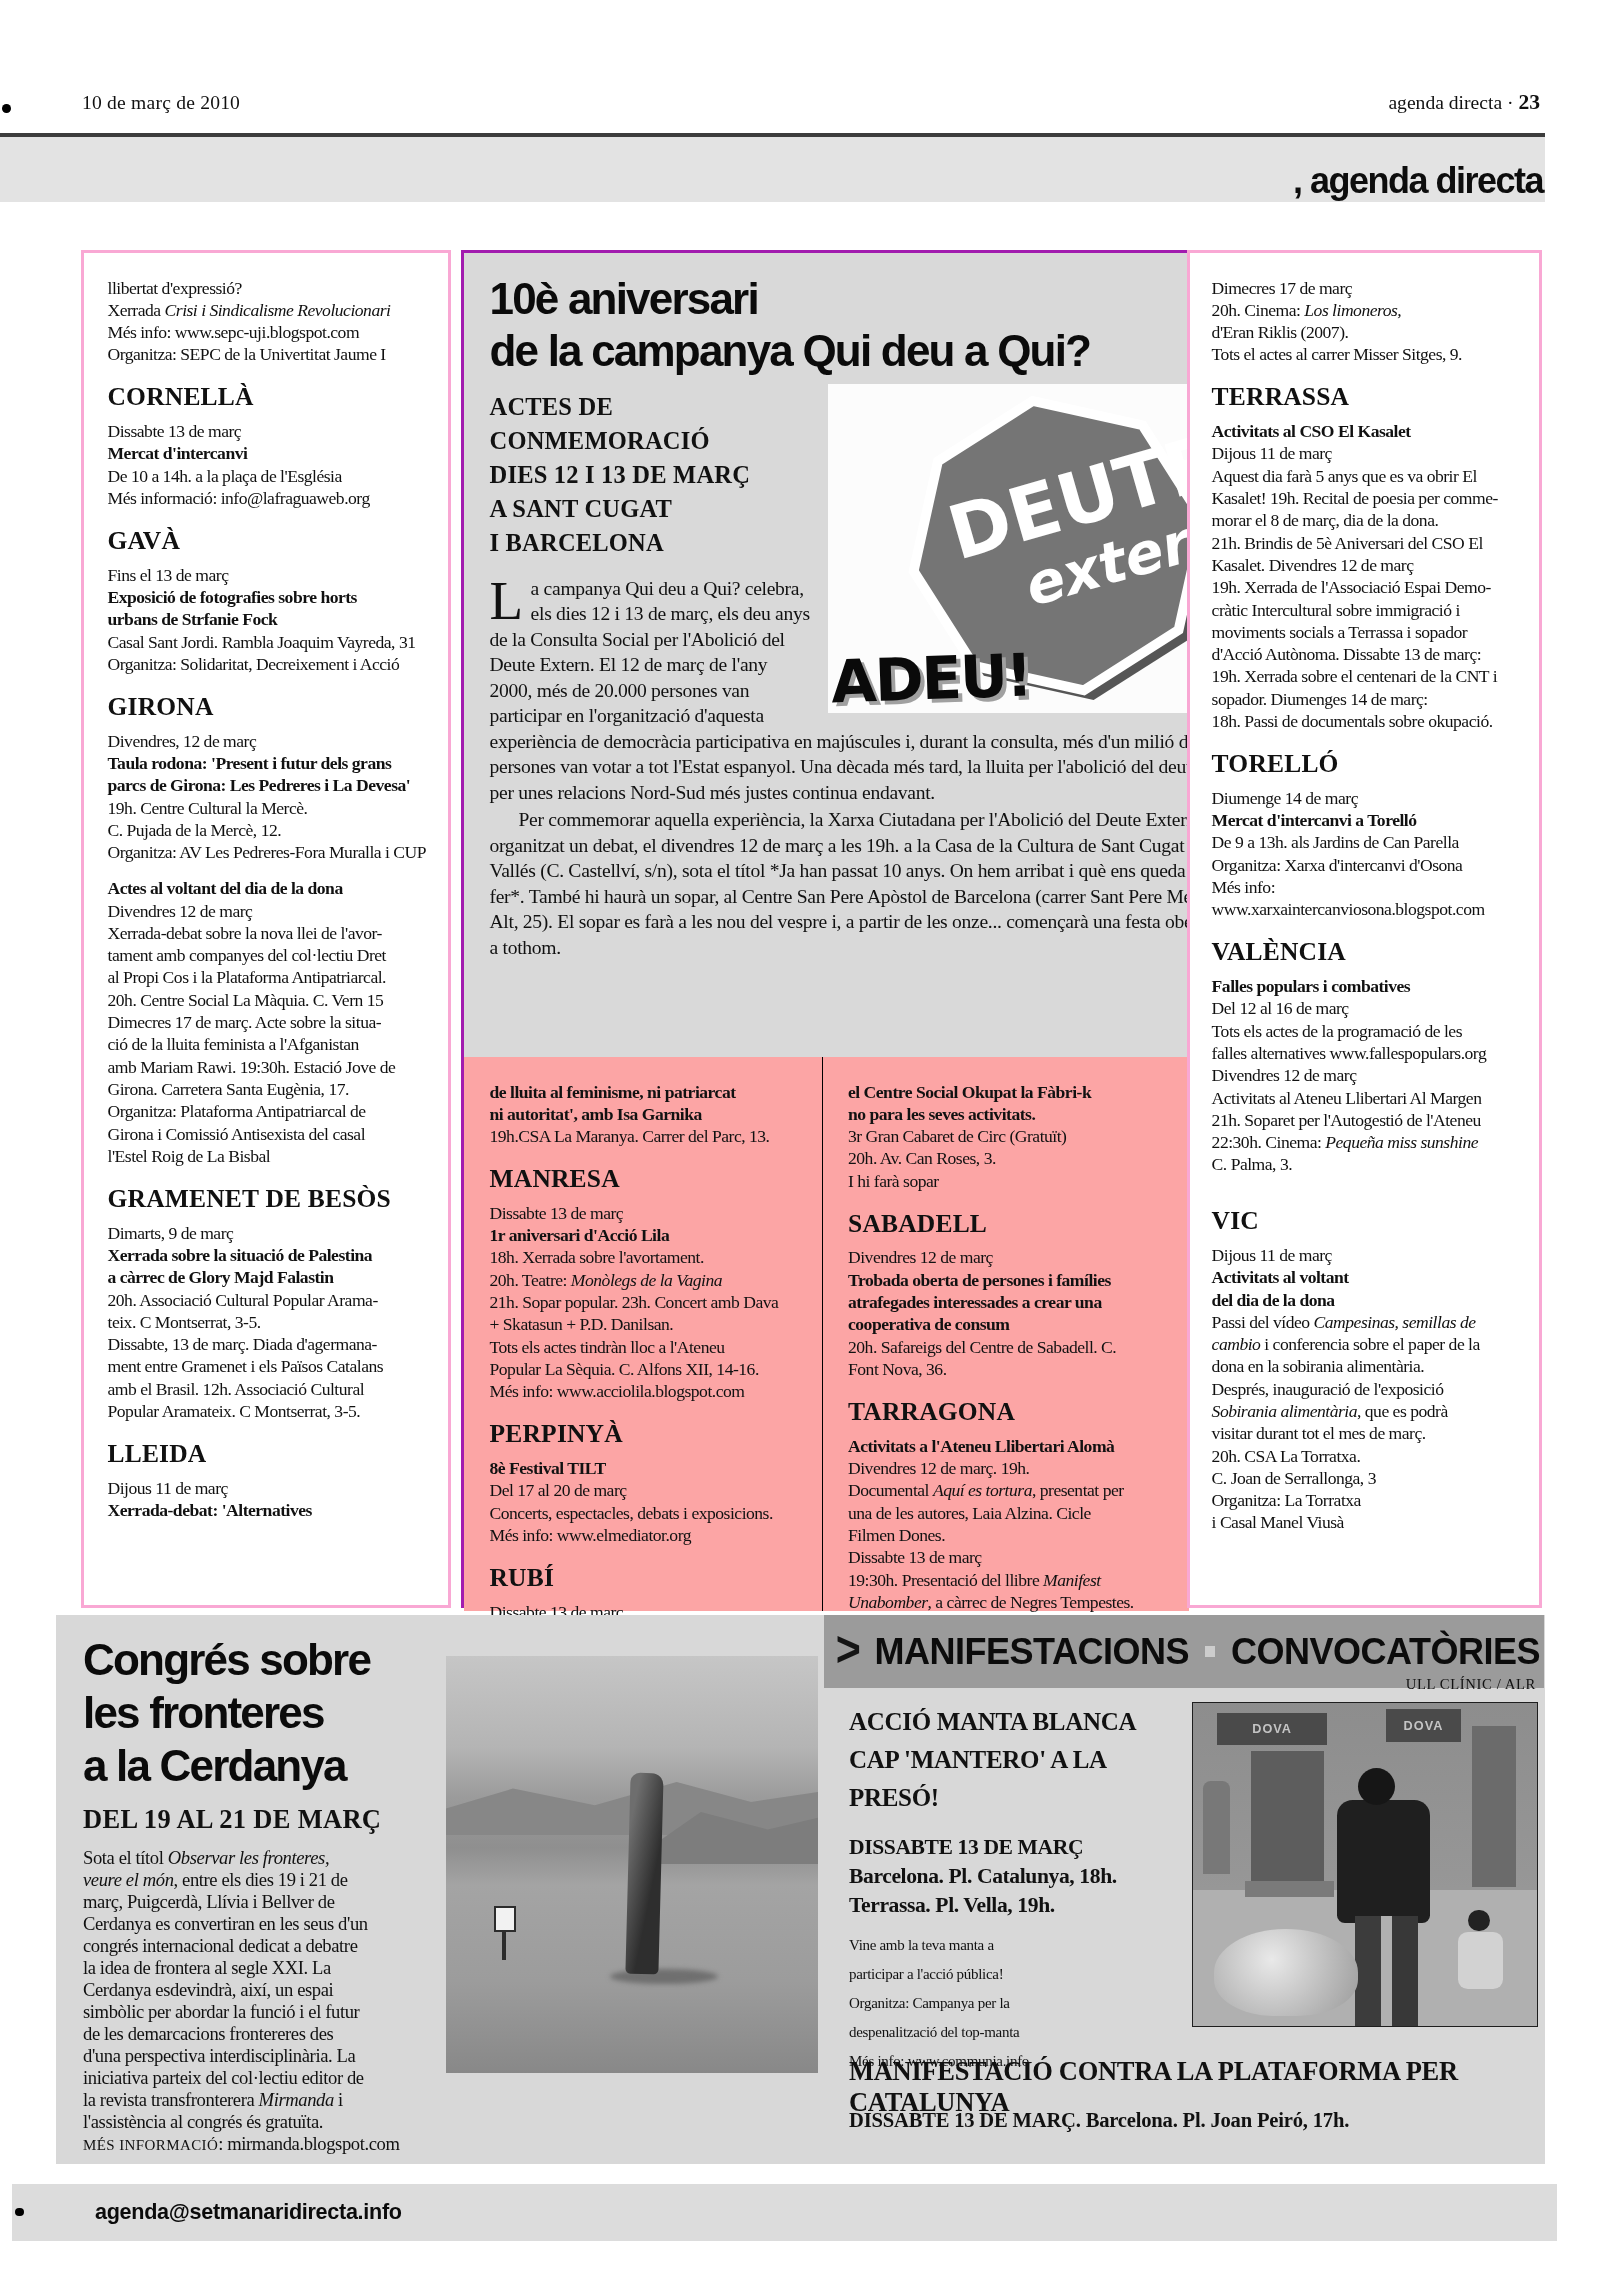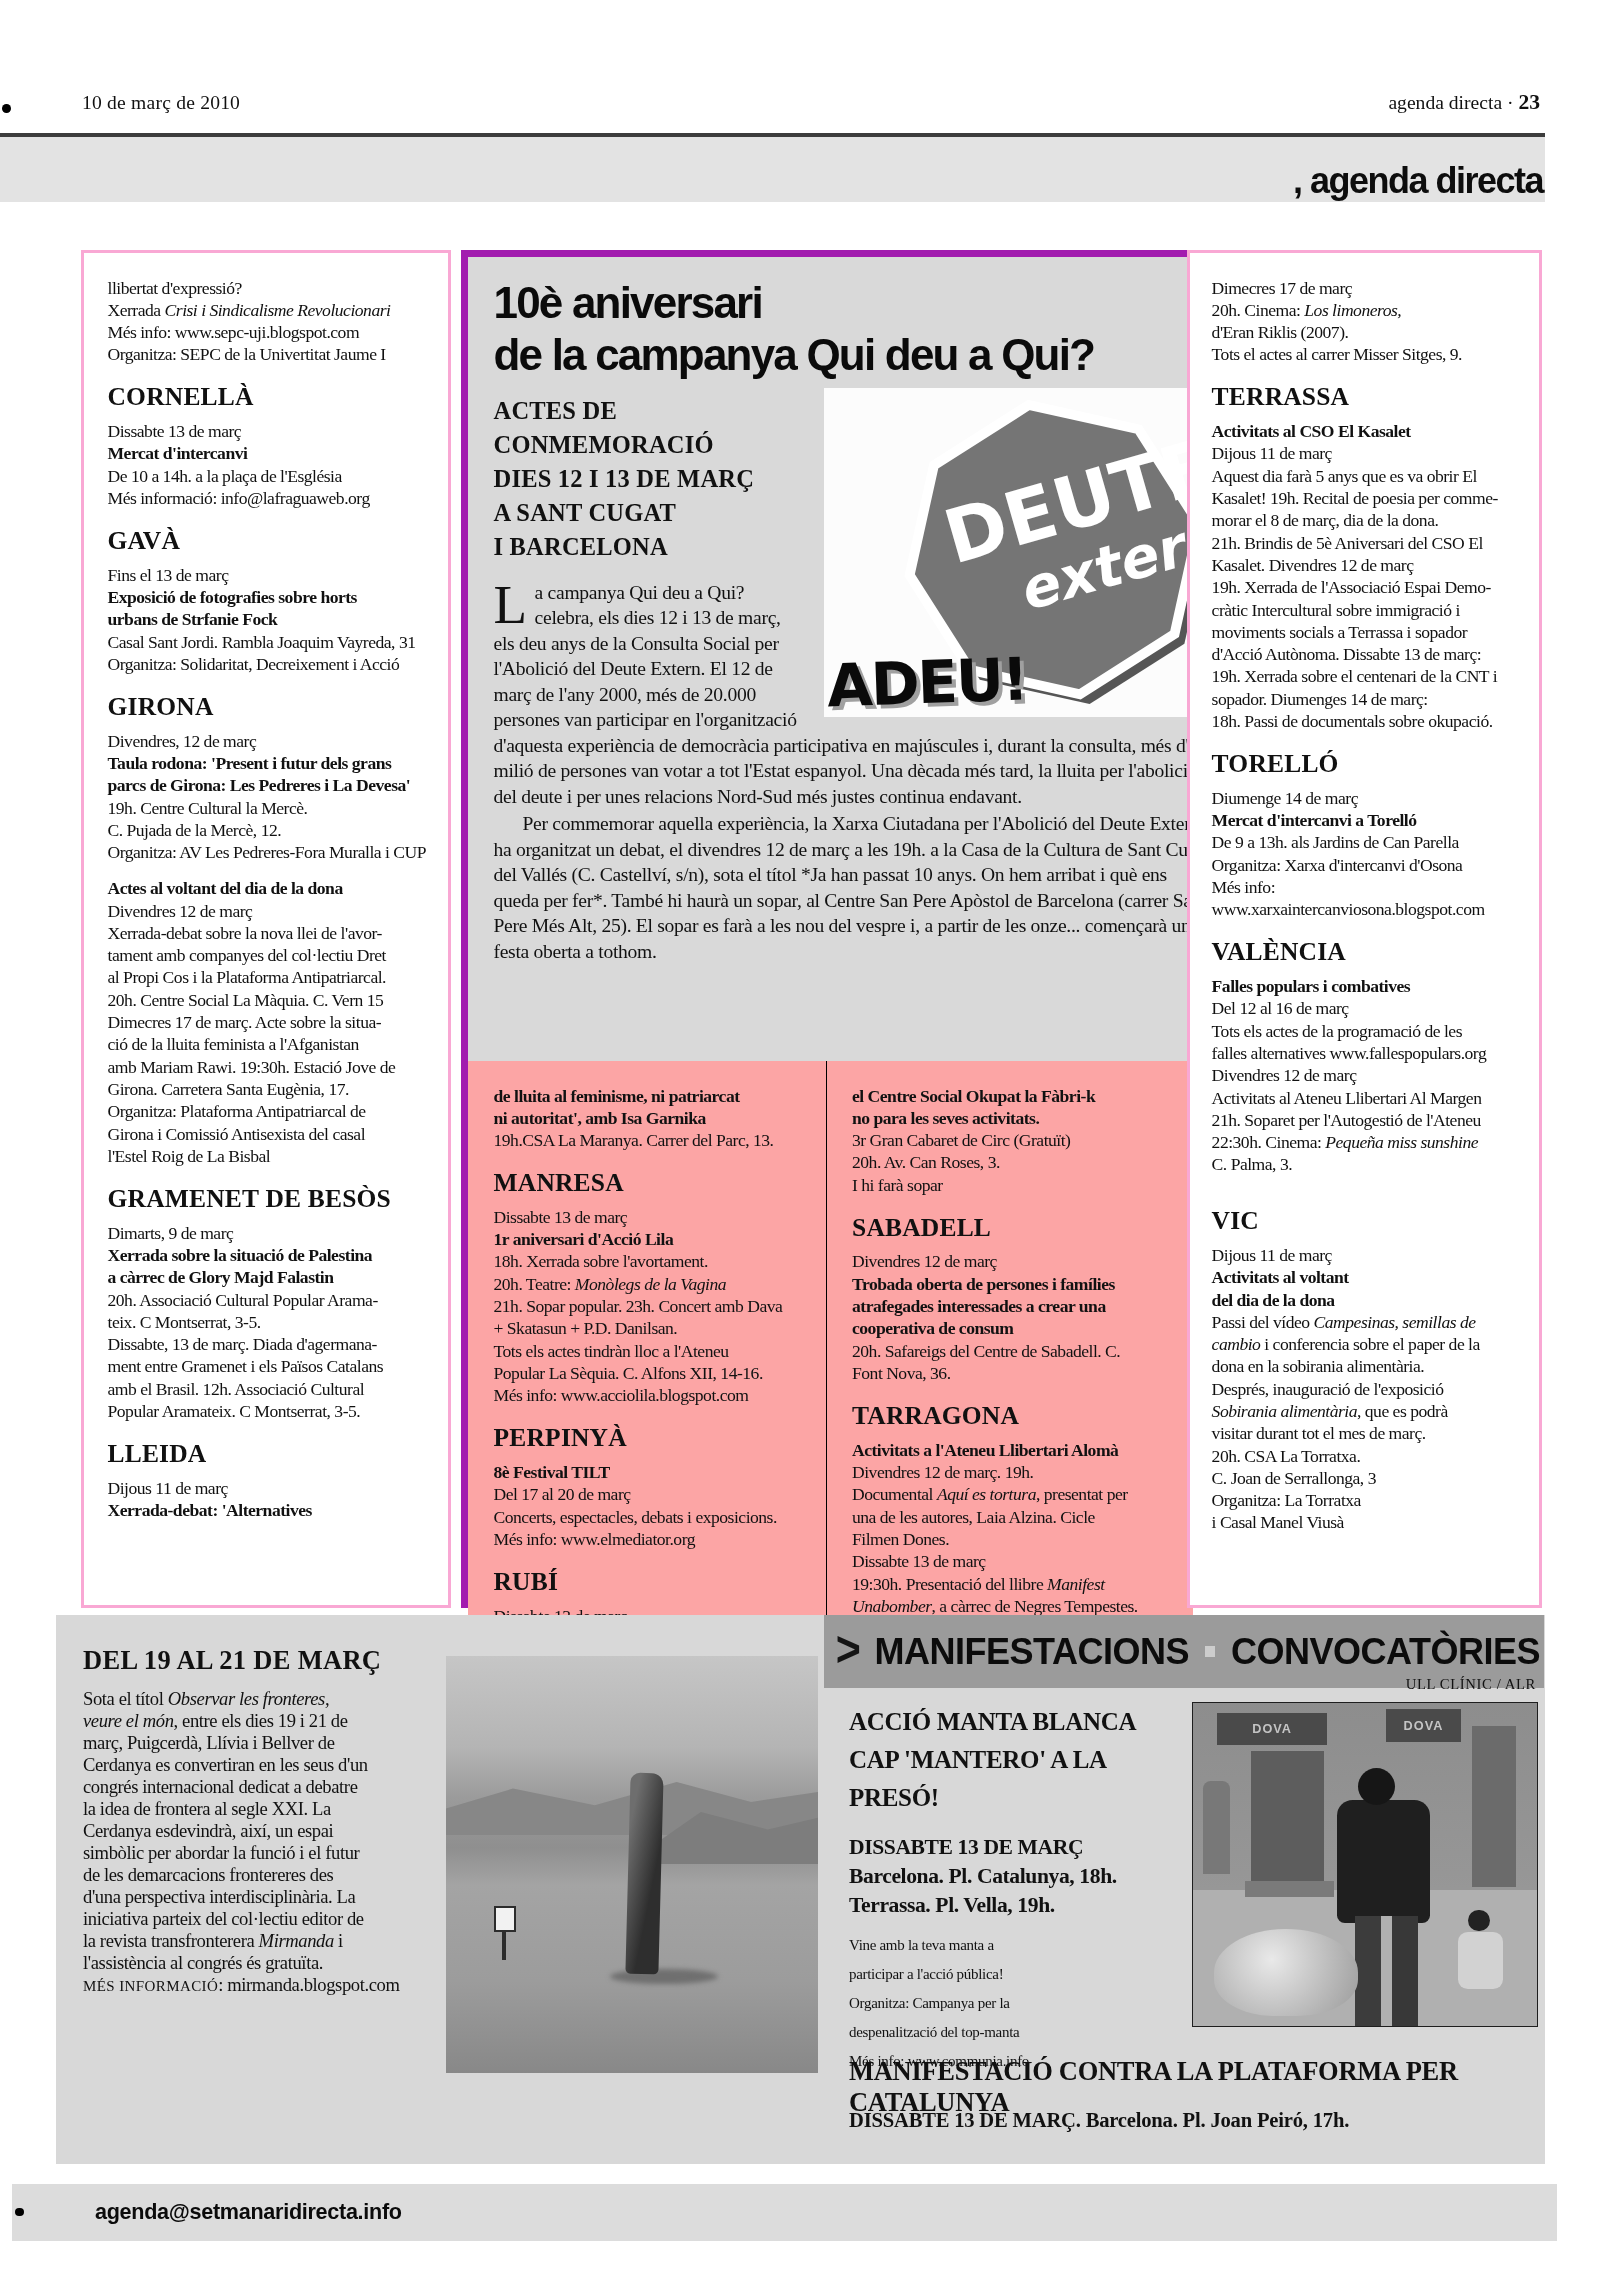--- a/index.html
+++ b/index.html
@@ -11,21 +11,21 @@
   .hdr-folio{position:absolute;right:80px;top:90px;font-size:19.6px;}
   .hdr-folio .pg{font-weight:bold;font-size:21.6px;}
   .hdr-rule{position:absolute;left:0;top:133px;width:1545px;height:3.9px;background:#3d3d3d;}
   .hdr-band{position:absolute;left:0;top:137px;width:1545px;height:65px;background:#e3e3e3;}
   .band-title{position:absolute;right:2px;bottom:0px;font-family:"Liberation Sans",sans-serif;
         font-weight:bold;font-size:36px;letter-spacing:-1.5px;color:#0d0d0d;}
   
   .box{position:absolute;background:#fff;border:3px solid #f9a8d4;box-sizing:border-box;}
   #left-box{left:81px;top:250px;width:370px;height:1358px;padding:23.5px 5.9px 0 23.5px;}
   #right-box{left:1187px;top:250px;width:355px;height:1358px;padding:23.5px 5.9px 0 21.6px;}
-  #center-col{position:absolute;left:461px;top:250px;width:787px;height:1358px;border:7px solid #a21caf;
+  #center-col{position:absolute;left:461px;top:250px;width:787px;height:1358px;border:3px solid #a21caf;
         box-sizing:border-box;background:#fff;}
   .ln{font-size:17.6px;line-height:22.3px;letter-spacing:-0.5px;white-space:nowrap;}
   .ln-b{font-weight:bold;}
   .city{font-weight:bold;font-size:25.5px;line-height:29px;margin:16.7px 0 8.8px;letter-spacing:0.2px;}
   .gap{height:13.7px;}
   .it{font-style:italic;}
   .sc{font-size:15px;letter-spacing:0.4px;}
   
   .feature{position:absolute;left:0;top:0;width:100%;height:804px;background:#d9d9d9;
         box-sizing:border-box;padding:19.6px 25.5px 0 25.5px;overflow:hidden;}
@@ -301,20 +301,25 @@
       <div class="ln">visitar durant tot el mes de març.</div>
       <div class="ln">20h. CSA La Torratxa.</div>
       <div class="ln">C. Joan de Serrallonga, 3</div>
       <div class="ln">Organitza: La Torratxa</div>
       <div class="ln">i Casal Manel Viusà</div>
     </div>
 
   <div class="bottom-band"></div>
 
   <div class="congres">
+    <div>
+        <div class="c-title-line">Congrés sobre</div>
+        <div class="c-title-line">les fronteres</div>
+        <div class="c-title-line">a la Cerdanya</div>
+      </div>
     <div class="c-sub">DEL 19 AL 21 DE MARÇ</div>
     <div class="c-body">
         <div class="c-line">Sota el títol <span class="it">Observar les fronteres,</span></div>
         <div class="c-line"><span class="it">veure el món</span>, entre els dies 19 i 21 de</div>
         <div class="c-line">març, Puigcerdà, Llívia i Bellver de</div>
         <div class="c-line">Cerdanya es convertiran en les seus d'un</div>
         <div class="c-line">congrés internacional dedicat a debatre</div>
         <div class="c-line">la idea de frontera al segle XXI. La</div>
         <div class="c-line">Cerdanya esdevindrà, així, un espai</div>
         <div class="c-line">simbòlic per abordar la funció i el futur</div>

